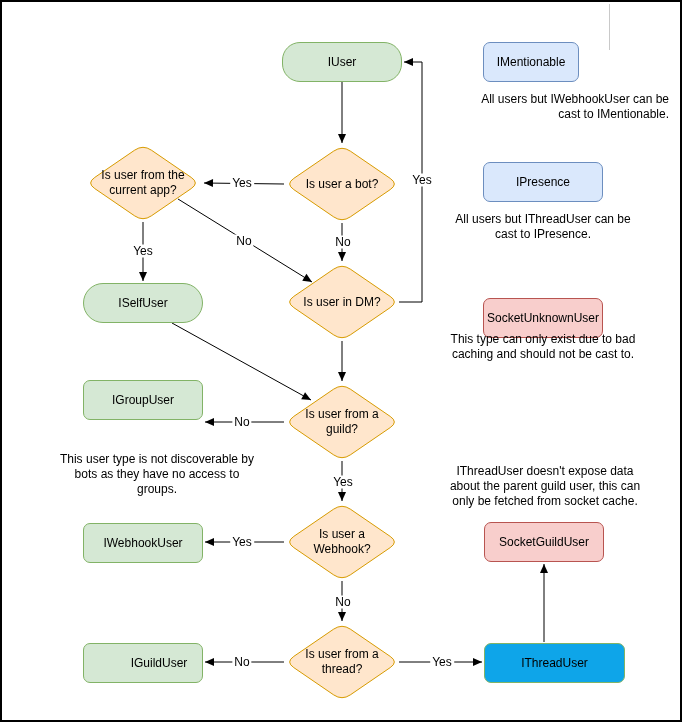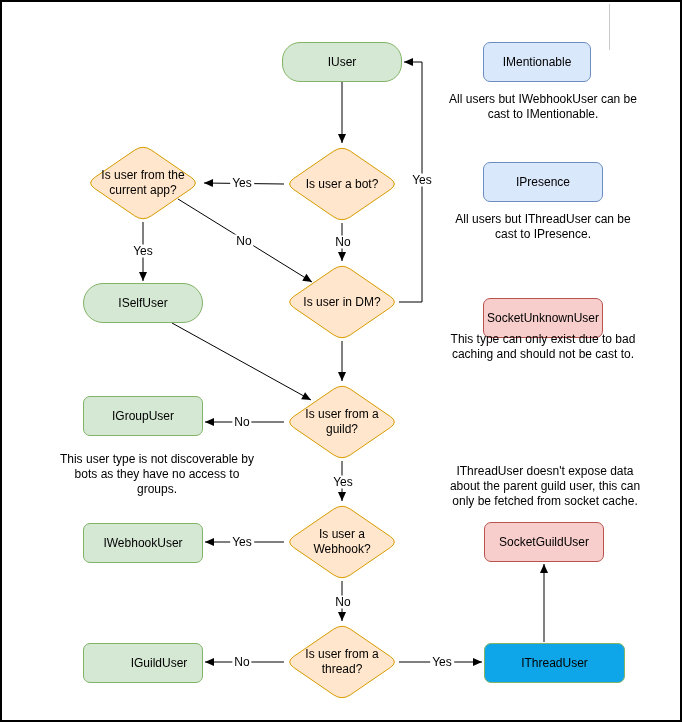--- a/index.html
+++ b/index.html
@@ -63,21 +63,21 @@
     <div class="edge-label" style="left: 420px; top: 178px;">Yes</div>
     <div class="edge-label" style="left: 240px; top: 420px;">No</div>
     <div class="edge-label" style="left: 341px; top: 480px;">Yes</div>
     <div class="edge-label" style="left: 240px; top: 540px;">Yes</div>
     <div class="edge-label" style="left: 341px; top: 600px;">No</div>
     <div class="edge-label" style="left: 240px; top: 660px;">No</div>
     <div class="edge-label" style="left: 440px; top: 660px;">Yes</div>
     <div class="node rect" style="left: 280px; top: 40px; width: 120px; height: 40px; background: rgb(213, 232, 212); border-color: rgb(130, 179, 102); border-radius: 18px;">
       <span class="node-label">IUser</span>
     </div>
-    <div class="node rect" style="left: 481px; top: 40px; width: 108px; height: 40px; background: rgb(218, 232, 252); border-color: rgb(108, 142, 191); text-align: right;">
+    <div class="node rect" style="left: 481px; top: 40px; width: 96px; height: 40px; background: rgb(218, 232, 252); border-color: rgb(108, 142, 191); text-align: right;">
       <span class="node-label">IMentionable</span>
     </div>
     <div class="node diamond" style="left: 84px; top: 142px; width: 114px; height: 78px;">
       <svg width="114" height="78" viewBox="0 0 114 78">
         <path d="M 48.7 6.1 Q 57 0.5 65.3 6.1 L 105.2 33.4 Q 113.5 39 105.2 44.6 L 65.3 71.9 Q 57 77.5 48.7 71.9 L 8.8 44.6 Q 0.5 39 8.8 33.4 Z" fill="#ffe6cc" stroke="#d79b00" stroke-width="1"></path>
       </svg>
       <span class="node-label">Is user from the
 current app?</span>
     </div>
     <div class="node diamond" style="left: 283px; top: 143px; width: 114px; height: 78px;">
@@ -94,21 +94,21 @@
     </div>
     <div class="node diamond" style="left: 283px; top: 261px; width: 114px; height: 78px;">
       <svg width="114" height="78" viewBox="0 0 114 78">
         <path d="M 48.7 6.1 Q 57 0.5 65.3 6.1 L 105.2 33.4 Q 113.5 39 105.2 44.6 L 65.3 71.9 Q 57 77.5 48.7 71.9 L 8.8 44.6 Q 0.5 39 8.8 33.4 Z" fill="#ffe6cc" stroke="#d79b00" stroke-width="1"></path>
       </svg>
       <span class="node-label">Is user in DM?</span>
     </div>
     <div class="node rect" style="left: 481px; top: 281px; width: 120px; height: 40px; background: rgb(248, 206, 204); border-color: rgb(184, 84, 80); margin-top: 15px;">
       <span class="node-label">SocketUnknownUser</span>
     </div>
-    <div class="node rect" style="left: 81px; top: 394px; width: 120px; height: 40px; background: rgb(213, 232, 212); border-color: rgb(130, 179, 102);">
+    <div class="node rect" style="left: 81px; top: 378px; width: 120px; height: 40px; background: rgb(213, 232, 212); border-color: rgb(130, 179, 102);">
       <span class="node-label">IGroupUser</span>
     </div>
     <div class="node diamond" style="left: 283px; top: 381px; width: 114px; height: 78px;">
       <svg width="114" height="78" viewBox="0 0 114 78">
         <path d="M 48.7 6.1 Q 57 0.5 65.3 6.1 L 105.2 33.4 Q 113.5 39 105.2 44.6 L 65.3 71.9 Q 57 77.5 48.7 71.9 L 8.8 44.6 Q 0.5 39 8.8 33.4 Z" fill="#ffe6cc" stroke="#d79b00" stroke-width="1"></path>
       </svg>
       <span class="node-label">Is user from a
 guild?</span>
     </div>
     <div class="node rect" style="left: 81px; top: 521px; width: 120px; height: 40px; background: rgb(213, 232, 212); border-color: rgb(130, 179, 102);">
@@ -130,21 +130,21 @@
     <div class="node diamond" style="left: 283px; top: 621px; width: 114px; height: 78px;">
       <svg width="114" height="78" viewBox="0 0 114 78">
         <path d="M 48.7 6.1 Q 57 0.5 65.3 6.1 L 105.2 33.4 Q 113.5 39 105.2 44.6 L 65.3 71.9 Q 57 77.5 48.7 71.9 L 8.8 44.6 Q 0.5 39 8.8 33.4 Z" fill="#ffe6cc" stroke="#d79b00" stroke-width="1"></path>
       </svg>
       <span class="node-label">Is user from a
 thread?</span>
     </div>
     <div class="node rect" style="left: 482px; top: 641px; width: 141px; height: 40px; background: #0ea5e9; border-color: rgb(130, 179, 102);">
       <span class="node-label">IThreadUser</span>
     </div>
-    <div class="annotation" style="left: 431px; top: 90px; width: 220px;">All users but IWebhookUser can be
+    <div class="annotation" style="left: 447px; top: 90px; width: 220px; text-align: right;">All users but IWebhookUser can be
 cast to IMentionable.</div>
     <div class="annotation" style="left: 431px; top: 210px; width: 220px;">All users but IThreadUser can be
 cast to IPresence.</div>
     <div class="annotation" style="left: 431px; top: 330px; width: 220px;">This type can only exist due to bad
 caching and should not be cast to.</div>
     <div class="annotation" style="left: 45px; top: 450px; width: 220px;">This user type is not discoverable by
 bots as they have no access to
 groups.</div>
     <div class="annotation" style="left: 433px; top: 462px; width: 220px;">IThreadUser doesn't expose data
 about the parent guild user, this can

